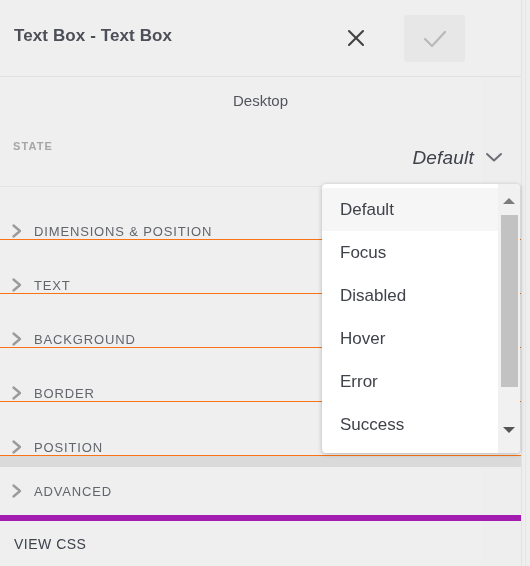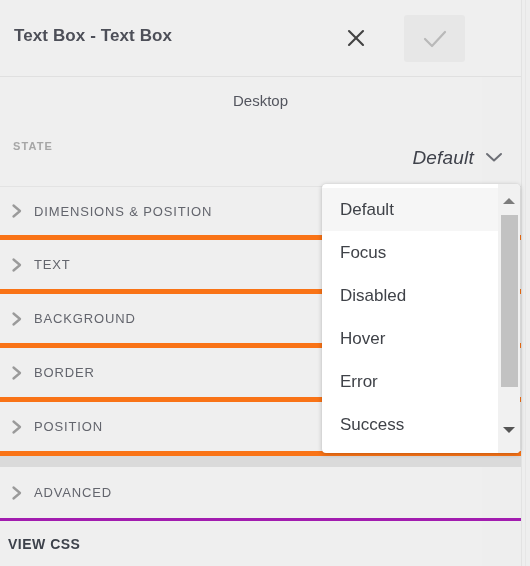--- a/index.html
+++ b/index.html
@@ -144,23 +144,23 @@
   
   .accordion {
     position: absolute;
     top: 186px;
     left: 0;
     width: 521px;
   }
   .acc-row {
     position: relative;
     height: 54px;
-    border-bottom: 5px solid #f97316;
-    display: flex;
-    align-items: center;
+    border-bottom: 1px solid #f97316;
+    display: flex;
+    align-items: flex-end;
     cursor: pointer;
     background: #efefef;
     box-sizing: border-box;
   }
   .acc-row:first-child { border-top: 1px solid #e3e3e3; }
   .acc-chev {
     width: 34px;
     display: flex;
     align-items: center;
     justify-content: center;
@@ -182,41 +182,41 @@
     height: 11px;
     background: #dadada;
   }
 
   .advanced-row {
     position: absolute;
     top: 467px;
     left: 0;
     width: 521px;
     height: 54px;
-    border-bottom: 3px solid #a21caf;
+    border-bottom: 6px solid #a21caf;
     display: flex;
     align-items: center;
     cursor: pointer;
     box-sizing: border-box;
   }
 
   .viewcss-row {
     position: absolute;
     top: 521px;
     left: 0;
     width: 521px;
     height: 45px;
     display: flex;
     align-items: center;
     cursor: pointer;
   }
   .viewcss-label {
-    margin-left: 8px;
+    margin-left: 14px;
     font-size: 14px;
-    font-weight: bold;
+    font-weight: normal;
     color: #3d424b;
     letter-spacing: 0.5px;
   }
 
   
   .dropdown {
     position: absolute;
     left: 322px;
     top: 184px;
     width: 198px;

